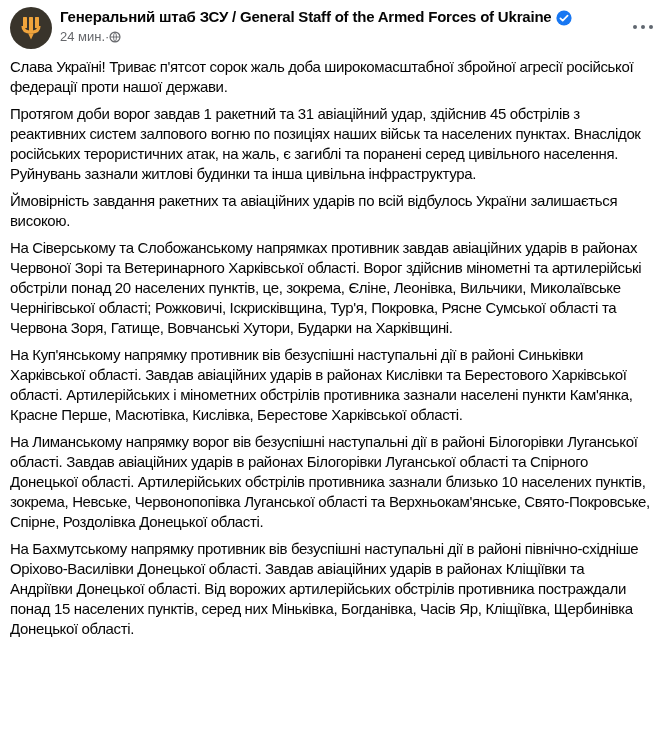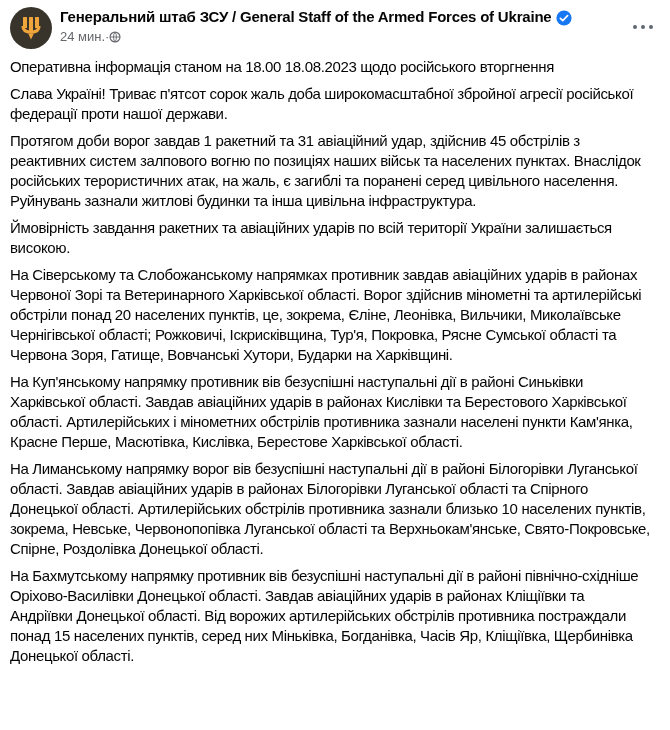--- a/index.html
+++ b/index.html
@@ -101,23 +101,22 @@
       <svg width="22" height="8" viewBox="0 0 22 8" aria-hidden="true">
         <circle cx="3" cy="4" r="2" fill="#606770"></circle>
         <circle cx="11" cy="4" r="2" fill="#606770"></circle>
         <circle cx="19" cy="4" r="2" fill="#606770"></circle>
       </svg>
     </div>
 
   </div>
 
   <div class="content" id="post-content">
-      <p>Оперативна інформація станом на 18.00 18.08.2023 щодо російського вторгнення</p>
       <p>Слава Україні! Триває п'ятсот сорок жаль доба широкомасштабної збройної агресії російської федерації проти нашої держави.</p>
       <p>Протягом доби ворог завдав 1 ракетний та 31 авіаційний удар, здійснив 45 обстрілів з реактивних систем залпового вогню по позиціях наших військ та населених пунктах. Внаслідок російських терористичних атак, на жаль, є загиблі та поранені серед цивільного населення. Руйнувань зазнали житлові будинки та інша цивільна інфраструктура.</p>
-      <p>Ймовірність завдання ракетних та авіаційних ударів по всій території України залишається високою.</p>
+      <p>Ймовірність завдання ракетних та авіаційних ударів по всій відбулось України залишається високою.</p>
       <p>На Сіверському та Слобожанському напрямках противник завдав авіаційних ударів в районах Червоної Зорі та Ветеринарного Харківської області. Ворог здійснив мінометні та артилерійські обстріли понад 20 населених пунктів, це, зокрема, Єліне, Леонівка, Вильчики, Миколаївське Чернігівської області; Рожковичі, Іскрисківщина, Тур'я, Покровка, Рясне Сумської області та Червона Зоря, Гатище, Вовчанські Хутори, Бударки на Харківщині.</p>
       <p>На Куп'янському напрямку противник вів безуспішні наступальні дії в районі Синьківки Харківської області. Завдав авіаційних ударів в районах Кислівки та Берестового Харківської області. Артилерійських і мінометних обстрілів противника зазнали населені пункти Кам'янка, Красне Перше, Масютівка, Кислівка, Берестове Харківської області.</p>
       <p>На Лиманському напрямку ворог вів безуспішні наступальні дії в районі Білогорівки Луганської області. Завдав авіаційних ударів в районах Білогорівки Луганської області та Спірного Донецької області. Артилерійських обстрілів противника зазнали близько 10 населених пунктів, зокрема, Невське, Червонопопівка Луганської області та Верхньокам'янське, Свято-Покровське, Спірне, Роздолівка Донецької області.</p>
       <p>На Бахмутському напрямку противник вів безуспішні наступальні дії в районі північно-східніше Оріхово-Василівки Донецької області. Завдав авіаційних ударів в районах Кліщіївки та Андріївки Донецької області. Від ворожих артилерійських обстрілів противника постраждали понад 15 населених пунктів, серед них Міньківка, Богданівка, Часів Яр, Кліщіївка, Щербинівка Донецької області.</p>
     </div>
 
 </div>
 
 </body></html>

